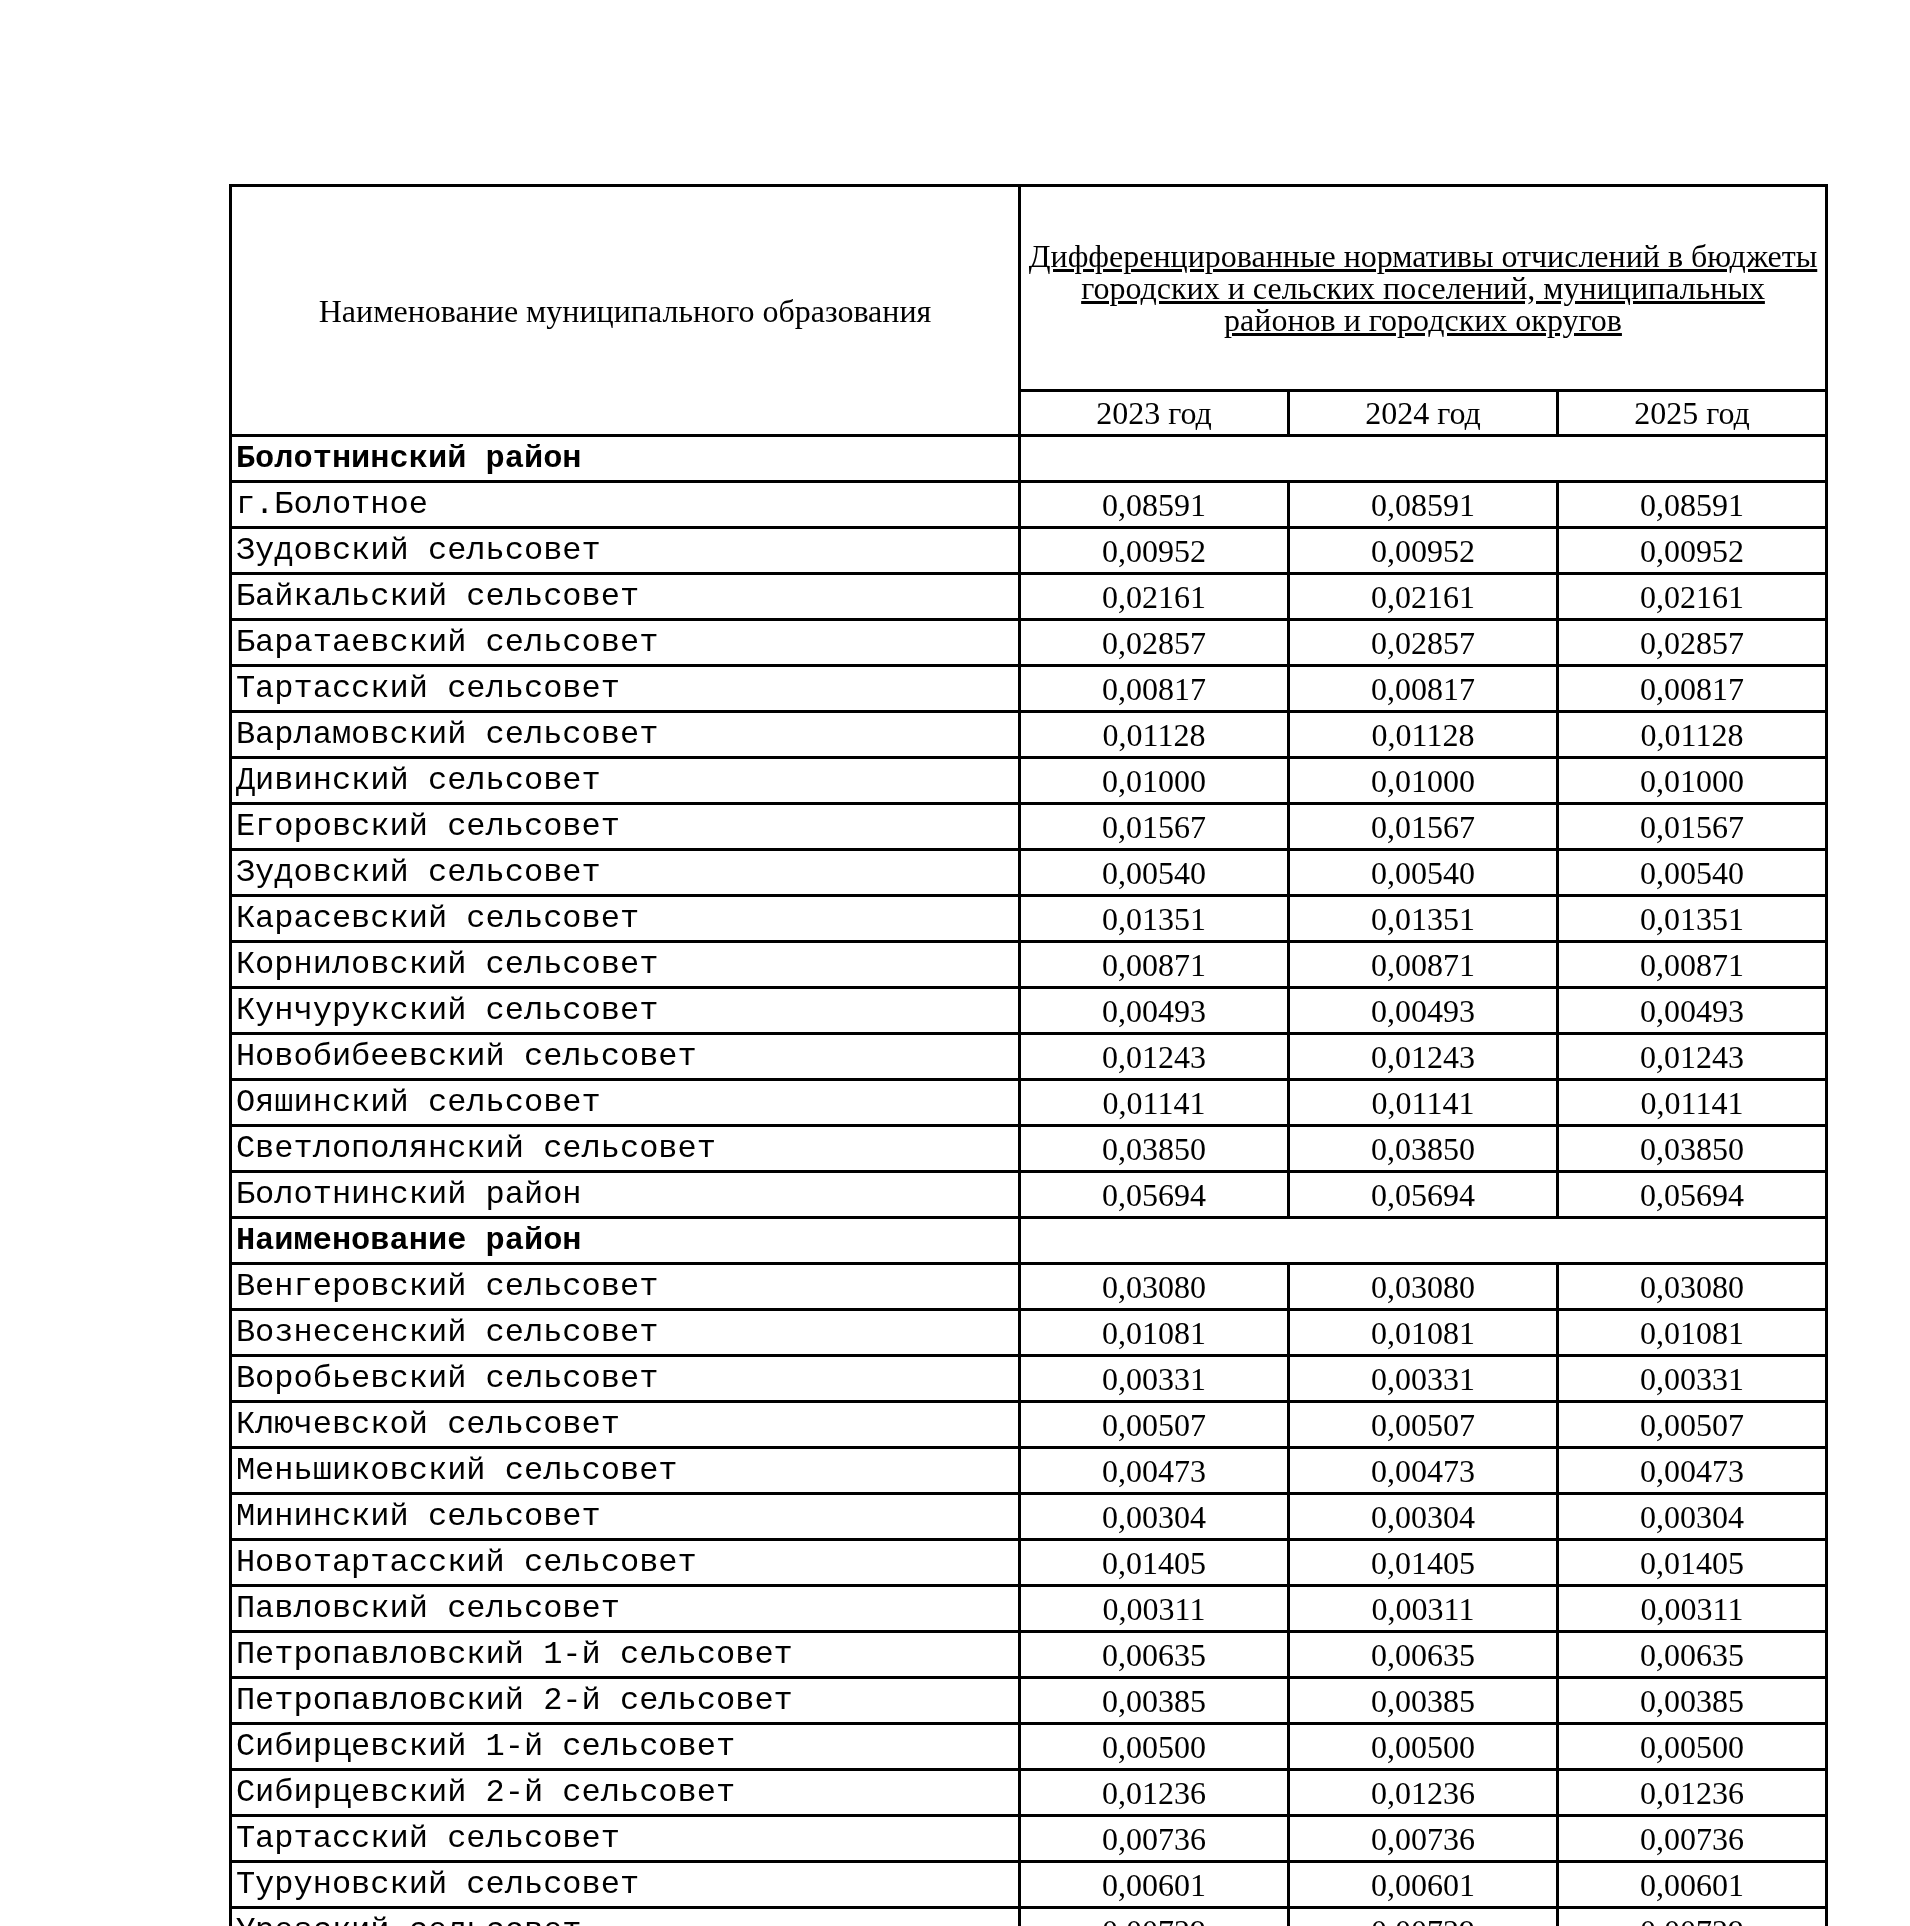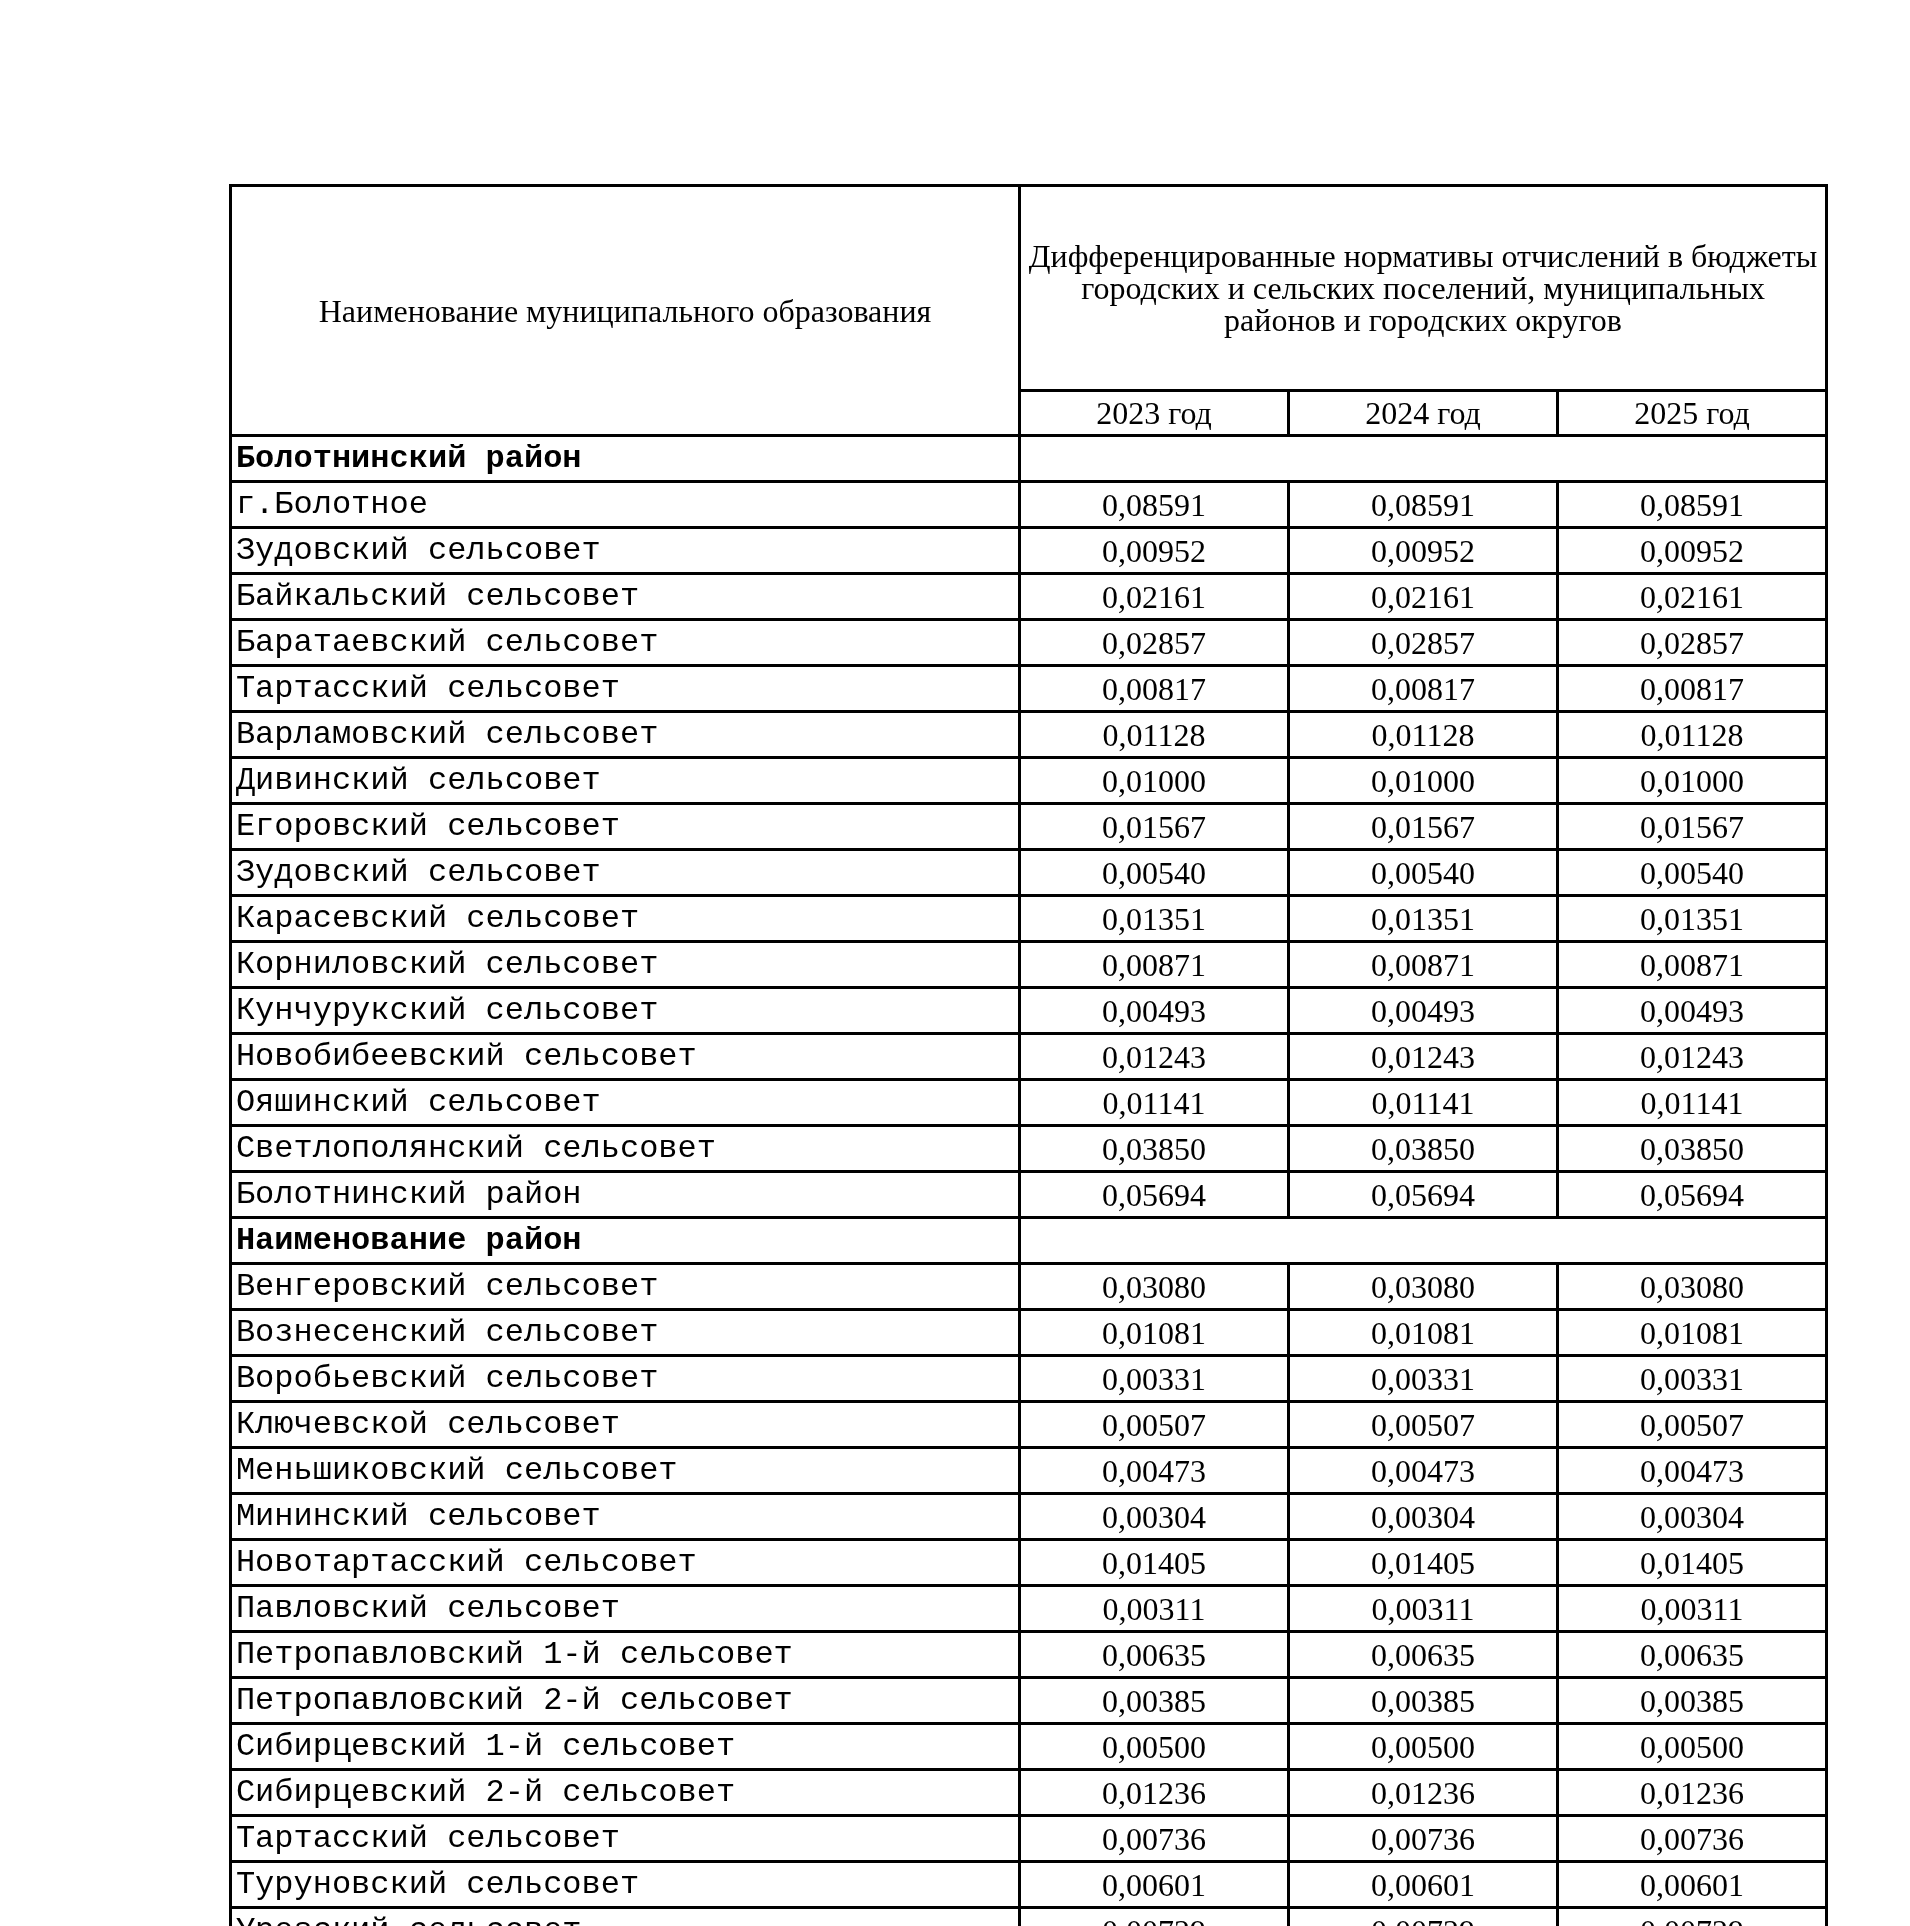--- a/index.html
+++ b/index.html
@@ -18,21 +18,21 @@
   }
   table.norms td, table.norms th {
     border: 3.1px solid #000;
     padding: 0 3.9px;
     font-weight: normal;
     line-height: 1.0;
   }
   col.c-name { width: 789px; }
   col.c-y { width: 269px; }
   th.h-name { text-align: center; vertical-align: middle; }
-  th.h-group { height: 202px; text-align: center; vertical-align: middle; line-height: 1.36; padding: 0 7.7px; }
+  th.h-group { height: 202px; text-align: center; vertical-align: middle; line-height: 1.36; padding: 0 7.7px; text-decoration: underline; }
   th.h-year { height: 42px; text-align: center; vertical-align: middle; margin-top: 40px; }
   tr.row td { height: 43px; vertical-align: middle; }
   td.name { text-align: left; white-space: nowrap; font-family: Liberation Mono, monospace; }
   td.val { text-align: center; }
   tr.district td.name { font-weight: bold; }
 </style>
 </head>
 <body>
 
 <div class="page">

